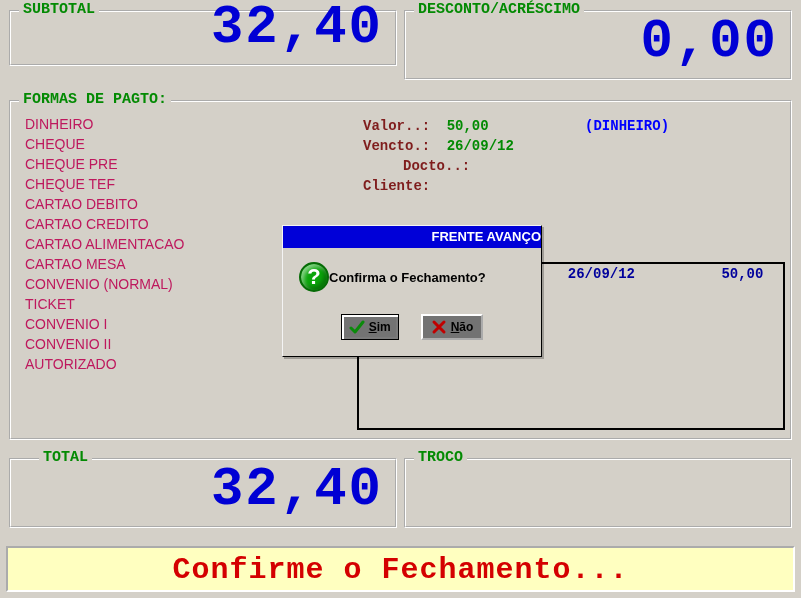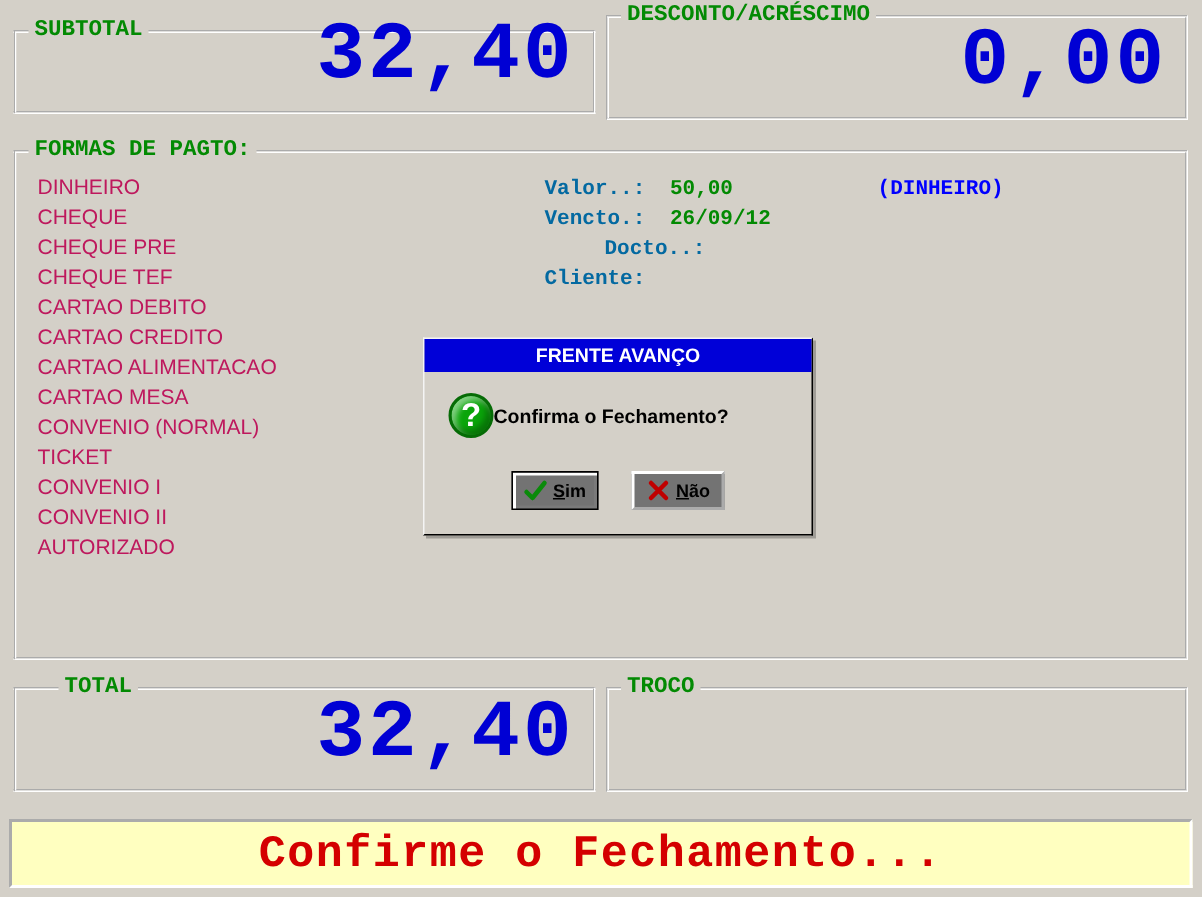--- a/index.html
+++ b/index.html
@@ -45,21 +45,21 @@
     top: 12px;
     font-family: Arial, sans-serif;
     font-weight: normal;
     font-size: 14px;
     color: #be185d;
     line-height: 20px;
   }
 
   
   .detail-row { position: absolute; left: 352px; font-size: 14px; }
-  .detail-label { color: #0369a1; }
+  .detail-label { color: #7f1d1d; }
   .detail-value { color: #038a03; }
   .detail-extra { color: #0000ff; }
 
   
   .listbox {
     position: absolute;
     border: 2px solid #000;
     background: #d4d0c8;
   }
   .listbox-row {
@@ -96,21 +96,21 @@
     border: 1px solid #000;
     border-top-color: #f4f4f4;
     border-left-color: #f4f4f4;
     box-shadow: 2px 2px 0 rgba(0,0,0,0.25);
   }
   .dialog-title {
     background: #0000d8;
     color: #fff;
     height: 22px;
     line-height: 22px;
-    text-align: center;
+    text-align: right;
     font-family: Arial, sans-serif;
     font-weight: bold;
     font-size: 13px;
   }
   .dialog-body {
     padding: 14px 10px 16px 10px;
     display: flex;
     flex-direction: column;
     align-items: center;
     font-family: Arial, sans-serif;
@@ -156,21 +156,21 @@
   }
   .q-icon::after { content: "?"; }
 
   .check-icon svg, .x-icon svg { display:block; }
   
   .btn.default { border: 1px solid #000; padding: 0 7px; box-shadow: inset 2px 2px 0 #fff, inset -2px -2px 0 #7a7a7a; }
 </style>
 </head>
 <body>
 
-<div class="group" style="left:9px; top:20px; width:388px; height:56px;padding-left:35px;">
+<div class="group" style="left:9px; top:10px; width:388px; height:56px;padding-left:35px;">
   <span class="group-legend" style="left:8px;">SUBTOTAL</span>
   <div class="big-value blue">32,40</div>
 </div>
 
 <div class="group" style="left:404px; top:10px; width:388px; height:70px;">
   <span class="group-legend" style="left:8px;">DESCONTO/ACRÉSCIMO</span>
   <div class="big-value blue">0,00</div>
 </div>
 
 <div class="group" style="left:9px; top:100px; width:783px; height:340px;">
@@ -203,20 +203,26 @@
   </div>
   <div class="detail-row" style="top:56px;margin-left:40px;">
     <span class="detail-label">Docto..:</span>
     <span class="detail-value" style="margin-left:8px;"></span>
   </div>
   <div class="detail-row" style="top:76px;">
     <span class="detail-label">Cliente:</span>
     <span class="detail-value" style="margin-left:8px;"></span>
   </div>
 
+  <div class="listbox" style="left:346px; top:160px; width:428px; height:168px;">
+    <div class="listbox-row">
+      <span style="width:270px; text-align:right;">26/09/12</span>
+      <span style="width:120px; text-align:right;">50,00</span>
+    </div>
+  </div>
 </div>
 
 <div class="group" style="left:9px; top:458px; width:388px; height:70px;">
   <span class="group-legend" style="left:8px;margin-left:20px;">TOTAL</span>
   <div class="big-value blue">32,40</div>
 </div>
 
 <div class="group" style="left:404px; top:458px; width:388px; height:70px;">
   <span class="group-legend" style="left:8px;">TROCO</span>
 </div>

